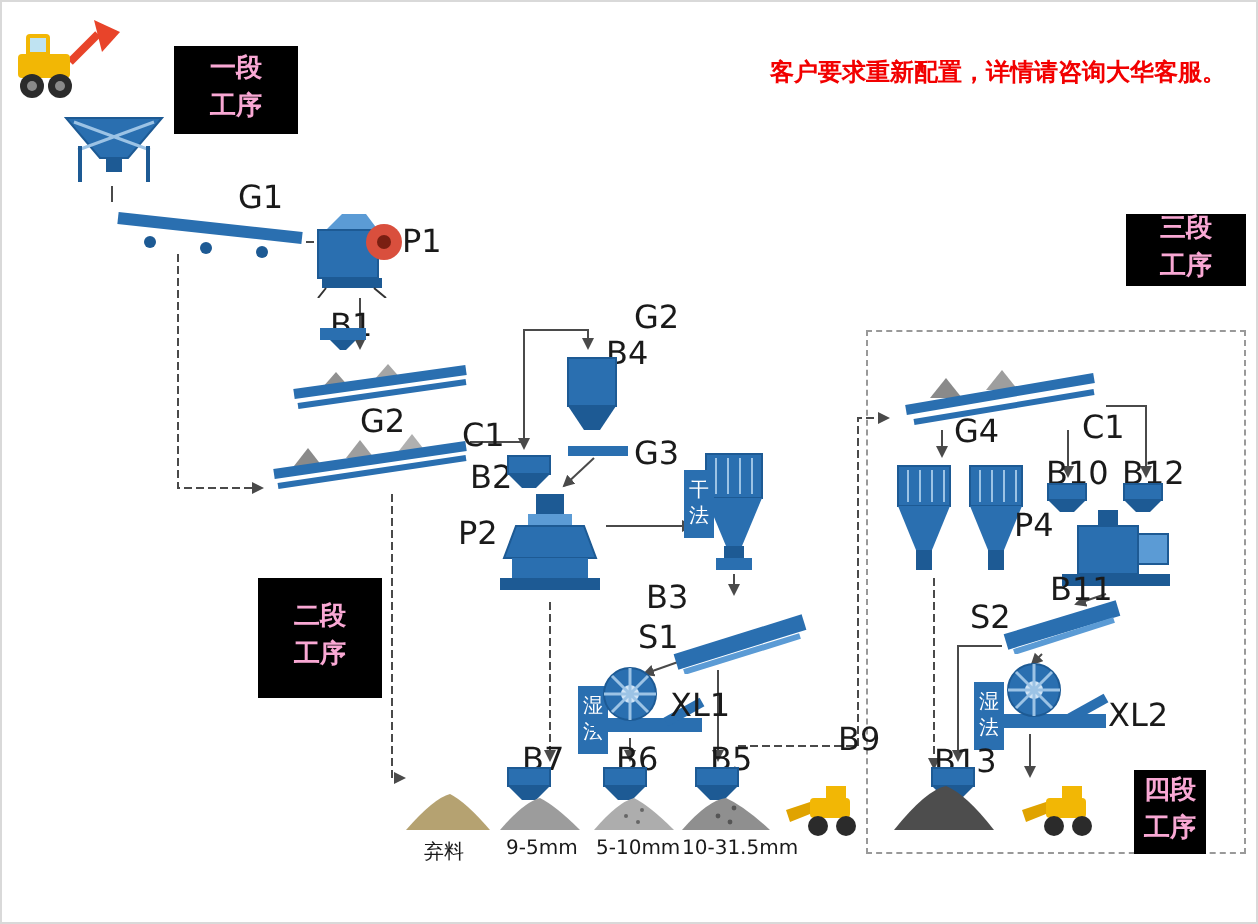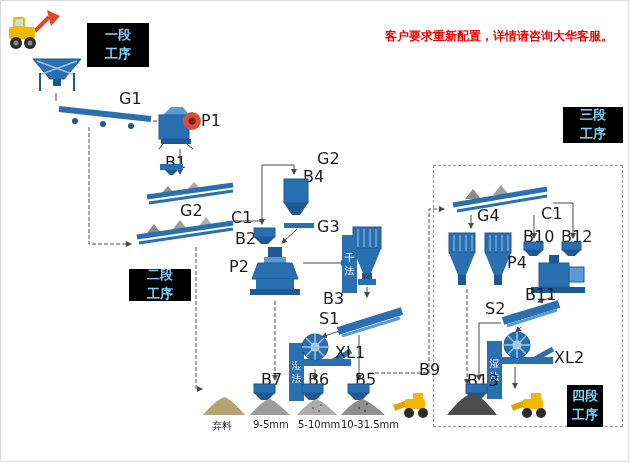--- a/index.html
+++ b/index.html
@@ -1,25 +1,25 @@
 <!DOCTYPE html>
 <html><head>
 <meta charset="utf-8">
 <style>
   *{margin:0;padding:0;box-sizing:border-box}
   html,body{width:629px;height:462px}
   body{font-family:"DejaVu Sans","Liberation Sans",sans-serif;background:#fff}
   #canvas{position:relative;width:629px;height:462px;background:#fff;border:1px solid #d9d9d9;overflow:hidden}
   .abs{position:absolute}
   .lbl{position:absolute;font-size:16px;color:#1a1a1a;line-height:1;white-space:nowrap}
-  .stage{position:absolute;background:#000;color:#7dd3fc;font-size:13px;font-weight:bold;
+  .stage{position:absolute;background:#000;color:#f9a8d4;font-size:13px;font-weight:bold;
          display:flex;align-items:center;justify-content:center;text-align:left;
          white-space:pre-line;line-height:1.45}
   .method{position:absolute;background:#2a6fb0;color:#fff;font-size:10px;width:15px;
-          text-align:center;word-break:break-all;line-height:1.3;padding:16px 2px}
+          text-align:center;word-break:break-all;line-height:1.3;padding:4px 2px}
   .notice{position:absolute;left:384px;top:24px;width:242px;color:#f20000;
           font-size:12px;font-weight:bold;line-height:22px}
   .footnote{position:absolute;font-size:11px;color:#333;white-space:nowrap}
   .mat{position:absolute;font-size:10px;color:#1a1a1a;white-space:nowrap}
   .dashbox{position:absolute;border:1px dashed #999;pointer-events:none}
   svg{display:block}
   #lines{position:absolute;left:0;top:0;pointer-events:none}
 </style>
 </head>
 <body>
@@ -199,21 +199,21 @@
     <svg width="56" height="38" viewBox="0 0 56 38">
       <rect x="0" y="28" width="54" height="7" fill="#2a6fb0"></rect>
       <path d="M36 30 L54 20" stroke="#2a6fb0" stroke-width="5" fill="none"></path>
       <circle cx="18" cy="16" r="13" fill="#2a6fb0" stroke="#1d5a94"></circle>
       <circle cx="18" cy="16" r="4.5" fill="#cfe3f5"></circle>
       <path d="M18 3 V29 M5 16 H31 M9 7 L27 25 M27 7 L9 25" stroke="#9cc3e5" stroke-width="1.5" fill="none"></path>
     </svg>
   </div>
   <span class="lbl" style="left:334px;top:344px">XL1</span>
 
-  <div class="stage" style="left:128px;top:268px;width:62px;height:32px">二段
+  <div class="stage" style="left:128px;top:288px;width:62px;height:60px">二段
 工序</div>
 
   <span class="lbl" style="left:260px;top:371px">B7</span>
   <span class="lbl" style="left:307px;top:371px">B6</span>
   <span class="lbl" style="left:354px;top:371px">B5</span>
   <span class="lbl" style="left:418px;top:361px">B9</span>
 
   <div class="abs" style="left:252px;top:382px">
     <svg width="24" height="18" viewBox="0 0 24 18">
       <rect x="1" y="1" width="21" height="9" fill="#2a6fb0" stroke="#1d5a94"></rect>

